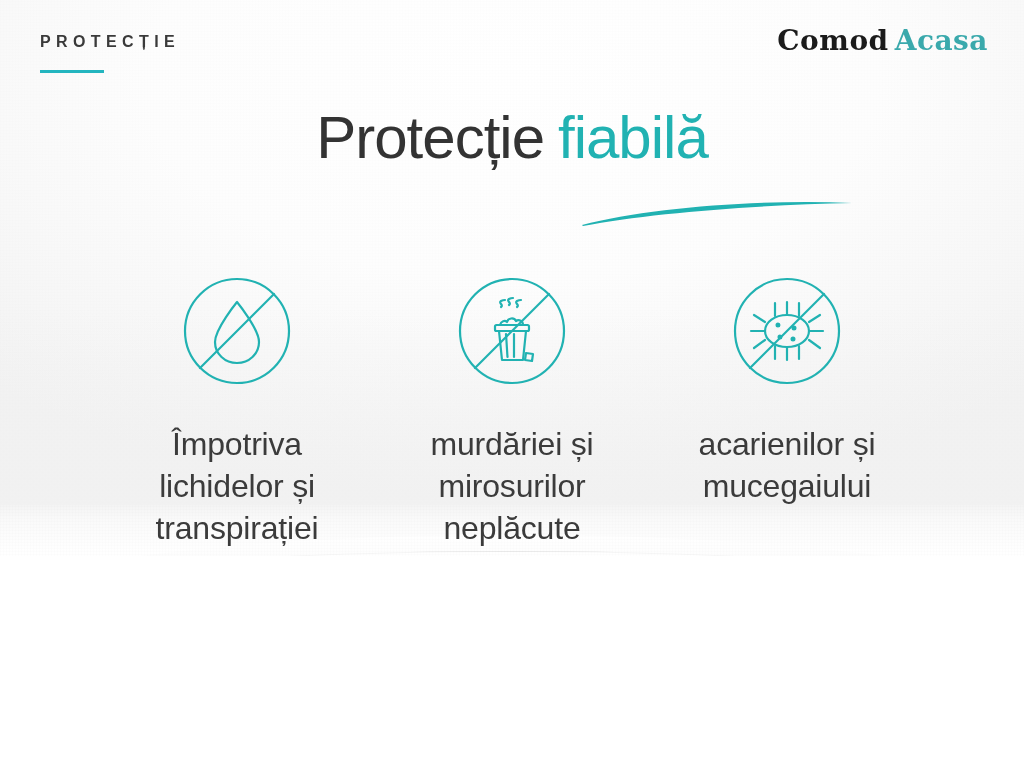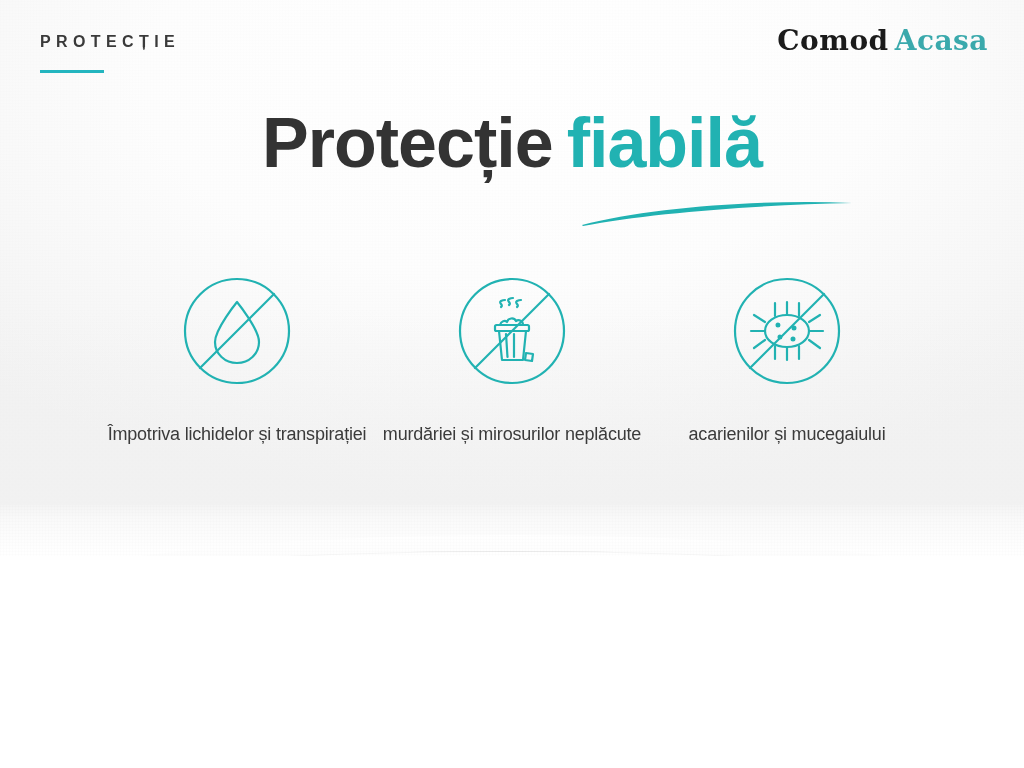--- a/index.html
+++ b/index.html
@@ -152,23 +152,23 @@
   }
   .logo .lg-dark { color: #1b1b1b; font-weight: bold; }
   .logo .lg-teal { color: #3aa9ac; font-weight: bold; margin-left: 6px; }
 
   
   .title {
     position: absolute;
     left: 0; top: 108px;
     width: 1024px;
     text-align: center;
-    font-size: 70px;
+    font-size: 60px;
     line-height: 1;
-    font-weight: bold;
+    font-weight: normal;
     letter-spacing: -1px;
     white-space: nowrap;
   }
   .title .t-dark { color: #333333; }
   .title .t-teal { color: #21b2b2; margin-left: 14px; }
 
   .swoosh {
     position: absolute;
     left: 578px; top: 192px;
     width: 280px; height: 36px;
@@ -191,21 +191,21 @@
   .feature .icon-wrap {
     width: 112px;
     height: 112px;
     display: flex;
     align-items: center;
     justify-content: center;
   }
   .feature .caption {
     margin-top: 36px;
     text-align: center;
-    font-size: 18px;
+    font-size: 32px;
     line-height: 1.32;
     color: #3b3b3b;
     letter-spacing: -0.2px;
     max-width: 260px;
   }
 </style>
 </head>
 <body>
 
 <div id="slide">

